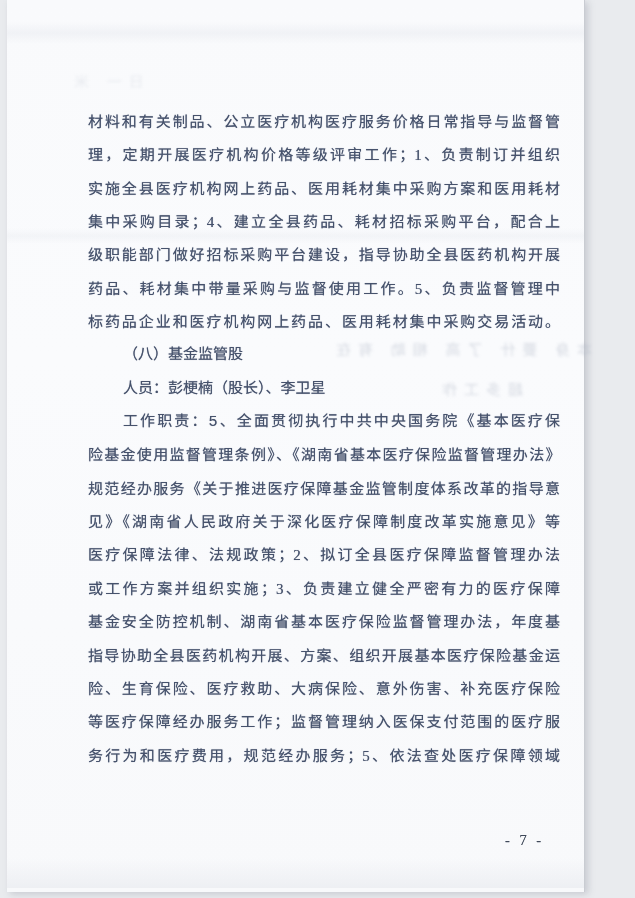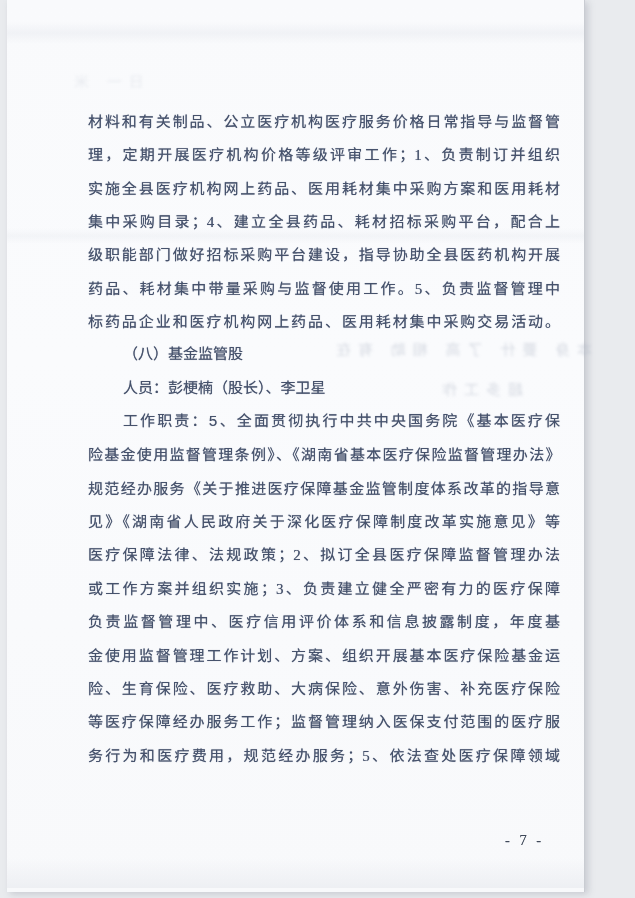--- a/index.html
+++ b/index.html
@@ -114,22 +114,22 @@
         <div class="doc-line justify">药品、耗材集中带量采购与监督使用工作。5、负责监督管理中</div>
         <div class="doc-line justify">标药品企业和医疗机构网上药品、医用耗材集中采购交易活动。</div>
         <div class="doc-line indent">（八）基金监管股</div>
         <div class="doc-line indent">人员：彭梗楠（股长）、李卫星</div>
         <div class="doc-line justify indent">工作职责：5、全面贯彻执行中共中央国务院《基本医疗保</div>
         <div class="doc-line justify tight">险基金使用监督管理条例》、《湖南省基本医疗保险监督管理办法》</div>
         <div class="doc-line justify">规范经办服务《关于推进医疗保障基金监管制度体系改革的指导意</div>
         <div class="doc-line justify">见》《湖南省人民政府关于深化医疗保障制度改革实施意见》等</div>
         <div class="doc-line justify">医疗保障法律、法规政策；2、拟订全县医疗保障监督管理办法</div>
         <div class="doc-line justify">或工作方案并组织实施；3、负责建立健全严密有力的医疗保障</div>
-        <div class="doc-line justify">负责监督管理中、医疗信用评价体系和信息披露制度，年度基</div>
-        <div class="doc-line justify">金使用监督管理工作计划、方案、组织开展基本医疗保险基金运</div>
+        <div class="doc-line justify">基金安全防控机制、湖南省基本医疗保险监督管理办法，年度基</div>
+        <div class="doc-line justify">指导协助全县医药机构开展、方案、组织开展基本医疗保险基金运</div>
         <div class="doc-line justify">险、生育保险、医疗救助、大病保险、意外伤害、补充医疗保险</div>
         <div class="doc-line justify">等医疗保障经办服务工作；监督管理纳入医保支付范围的医疗服</div>
         <div class="doc-line justify">务行为和医疗费用，规范经办服务；5、依法查处医疗保障领域</div>
       </div>
 
     <div class="page-number">- 7 -</div>
   </div>
 </div>
 
 </body></html>

